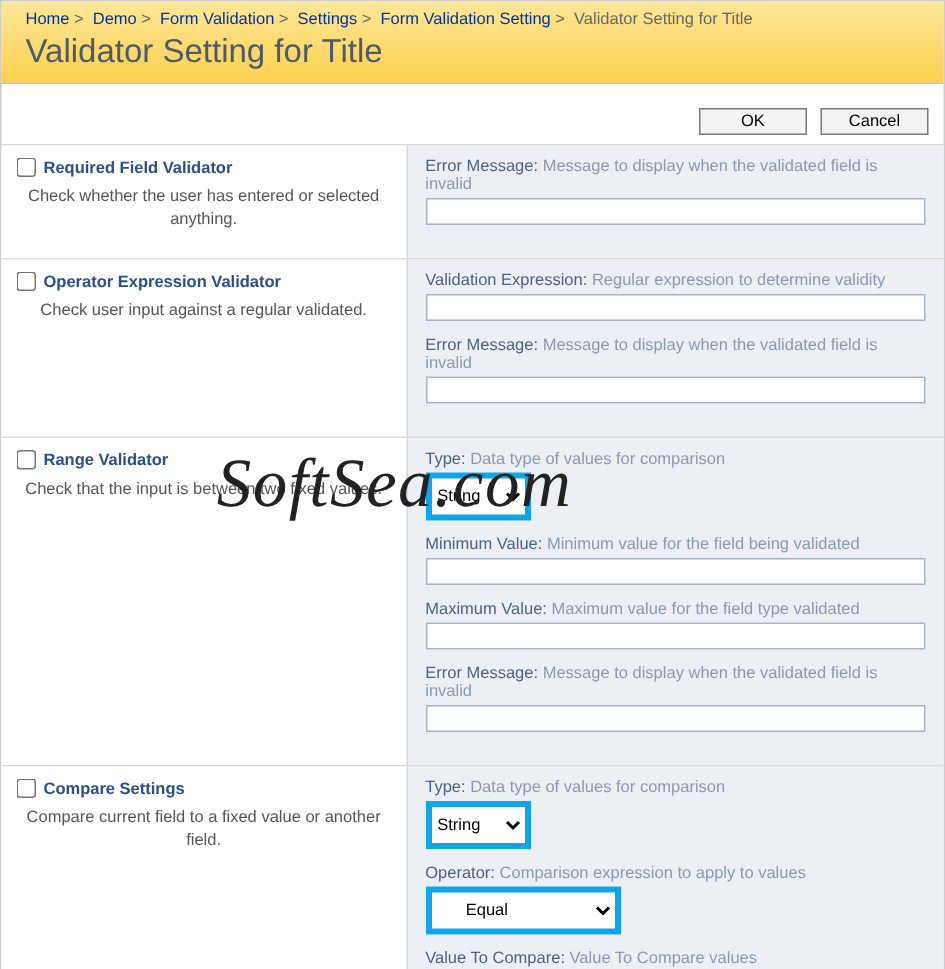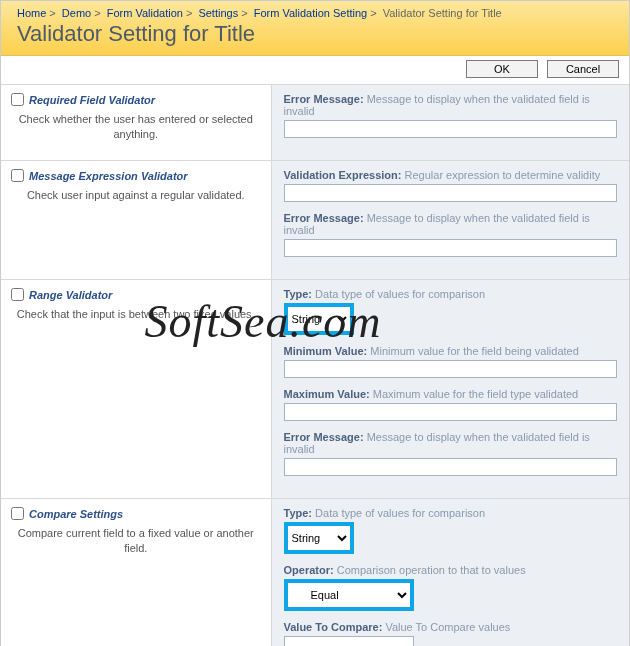--- a/index.html
+++ b/index.html
@@ -39,20 +39,21 @@
   }
   .desc {
     padding: 8px 10px 10px 10px;
     color: #555;
     font-size: 11px;
   }
   .button-row {
     text-align: right;
     padding: 4px 10px 6px 0;
     border-bottom: 1px solid #d8d8d8;
+    margin-top: 12px;
   }
   button.btn {
     background: #f3f3f3;
     border: 1px solid #7a7a7a;
     padding: 2px 0;
     width: 72px;
     font-size: 11px;
     margin-left: 6px;
     cursor: pointer;
   }
@@ -78,34 +79,33 @@
     align-items: center;
     margin-bottom: 6px;
   }
   .chk-row input {
     margin: 0 5px 0 0;
   }
   .vlabel {
     color: #2a4f8a;
     font-weight: bold;
     font-size: 11px;
-    font-style: italic;
   }
   .vdesc {
     color: #555;
     font-size: 11px;
     line-height: 1.35;
     text-align: center;
   }
   .field {
     margin-bottom: 10px;
   }
   .field-label {
     color: #4c6280;
-    font-weight: bold;
+    font-weight: normal;
     font-size: 11px;
   }
   .field-hint {
     color: #8a99ad;
     font-size: 11px;
   }
   .field input[type="text"] {
     width: 100%;
     border: 1px solid #a5b3c5;
     height: 18px;
@@ -182,21 +182,21 @@
     </tr>
   </tbody>
       </table>
 
   <table class="section">
     <tbody>
           <tr>
       <td class="left">
         <div class="chk-row">
           <input type="checkbox" style="">
-          <span class="vlabel">Message Expression Validator</span>
+          <span class="vlabel">Operator Expression Validator</span>
         </div>
         <div class="vdesc">Check user input against a regular validated.</div>
       </td>
       <td class="right">
         <div class="field">
           <span class="field-label">Validation Expression:</span>
           <span class="field-hint">Regular expression to determine validity</span>
           <input type="text" value="" style="">
         </div>
         <div class="field">
@@ -260,21 +260,21 @@
       <td class="right">
         <div class="field">
           <span class="field-label">Type:</span>
           <span class="field-hint">Data type of values for comparison</span><br>
           <select>
             <option>String</option>
           </select>
         </div>
         <div class="field">
           <span class="field-label">Operator:</span>
-          <span class="field-hint">Comparison operation to that to values</span><br>
+          <span class="field-hint">Comparison expression to apply to values</span><br>
           <select style="min-width:130px;padding-left:19px;">
             <option>Equal</option>
           </select>
         </div>
         <div class="field">
           <span class="field-label">Value To Compare:</span>
           <span class="field-hint">Value To Compare values</span>
           <input type="text" style="width: 130px;" value="">
         </div>
 

